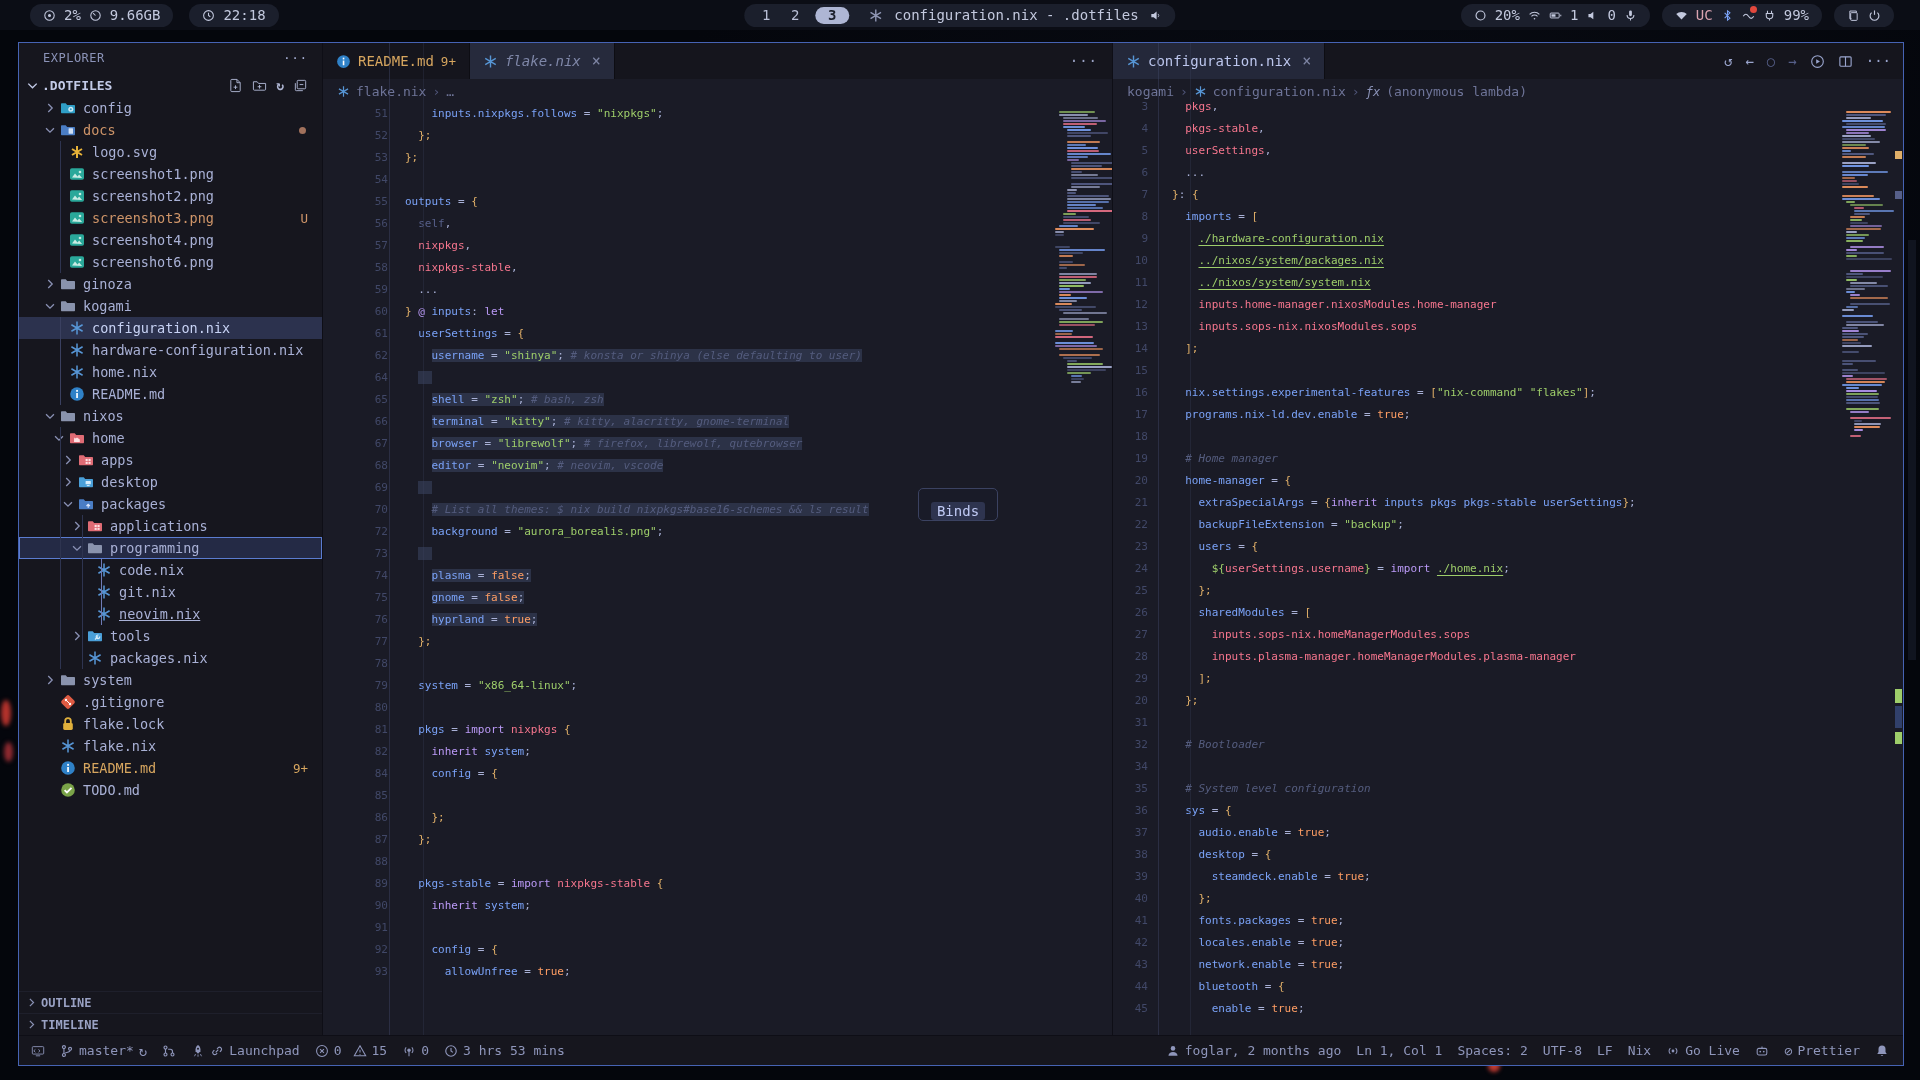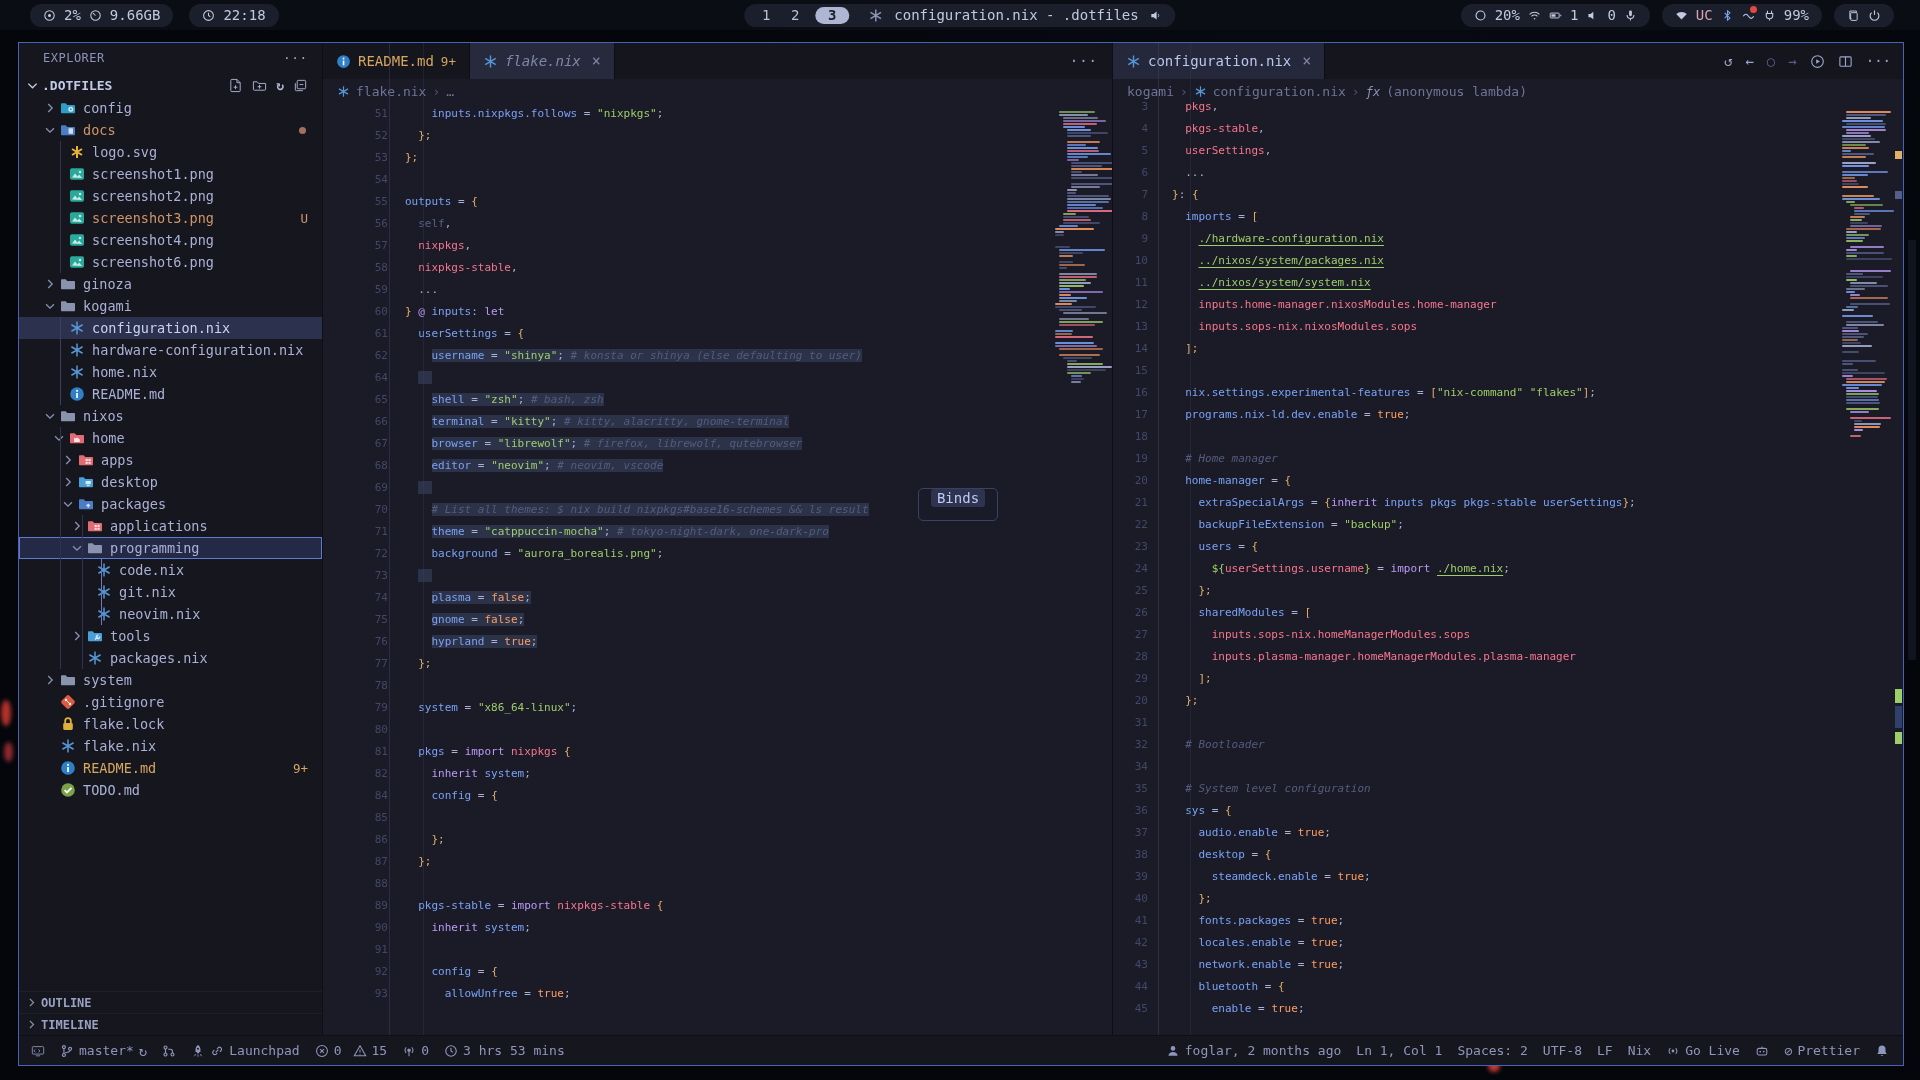--- a/index.html
+++ b/index.html
@@ -103,21 +103,21 @@
   .selw { background:rgba(110,130,190,0.22); }
   .vguide { position:absolute; top:0; bottom:0; width:1px;
     background:rgba(65,72,104,.45); }
   .vguide2 { background:rgba(65,72,104,.25); }
   .minimap { position:absolute; top:61px; bottom:0; width:64px; right:0;
     background:#1a1b26; padding-top:4px; }
   .mmbar { height:2px; margin-bottom:1px; border-radius:1px; }
   .ovmark { position:absolute; width:7px; right:1px; }
   #binds-tip { position:absolute; left:899px; top:445px; width:80px; height:33px;
     background: #191b28; border:1px solid #3b4261; border-radius:5px; display:flex;
-    align-items:flex-start; justify-content:center; z-index:40; }
+    align-items:flex-end; justify-content:center; z-index:40; }
   #binds-tip span { background:#2e344f; color:#c0caf5; font-size:14px;
     padding:1px 6px; border-radius:3px; }
 
   
   #statusbar { height:30px; background:#16161e; border-top:1px solid #0e0e16;
     display:flex; align-items:center; font-size:13px; color:#8f96bb; }
   #sb-left { display:flex; gap:15px; padding-left:12px; align-items:center; }
   #sb-right { margin-left:auto; display:flex; gap:15px; padding-right:14px;
     align-items:center; }
   .seg { display:flex; align-items:center; gap:5px; }
@@ -589,21 +589,21 @@
               <span class="tw"></span>
               <span class="fic" style="color: rgb(87, 150, 214);">
                 <svg viewBox="0 0 16 16">
                   <g stroke="currentColor" stroke-width="1.5" fill="none">
                     <path d="M8 1.5v13M2.4 4.75l11.2 6.5M13.6 4.75 2.4 11.25"></path>
                   </g>
                 </svg>
               </span>
               <span>git.nix</span>
             </div>
-            <div class="trow" style="padding-left: 60px;">
+            <div class="trow" style="padding-left: 60px; text-decoration: underline;">
               <span class="tw"></span>
               <span class="fic" style="color: rgb(87, 150, 214);">
                 <svg viewBox="0 0 16 16">
                   <g stroke="currentColor" stroke-width="1.5" fill="none">
                     <path d="M8 1.5v13M2.4 4.75l11.2 6.5M13.6 4.75 2.4 11.25"></path>
                   </g>
                 </svg>
               </span>
               <span>neovim.nix</span>
             </div>
@@ -778,21 +778,20 @@
               <div class="crow"><span class="gut">60</span><span class="ctext"><span class="c-y">}</span><span class="c-w"> </span><span class="c-k">@</span><span class="c-w"> </span><span class="c-b">inputs</span><span class="c-w">: </span><span class="c-k">let</span></span></div>
               <div class="crow"><span class="gut">61</span><span class="ctext">  <span class="c-b">userSettings</span><span class="c-w"> = </span><span class="c-y">{</span></span></div>
               <div class="crow"><span class="gut">62</span><span class="ctext">    <span class="selw"><span class="c-b">username</span><span class="c-w"> = </span><span class="c-s">"shinya"</span><span class="c-w">; </span><span class="c-c"># konsta or shinya (else defaulting to user)</span></span></span></div>
               <div class="crow"><span class="gut">64</span><span class="ctext">  <span class="selw">  </span></span></div>
               <div class="crow"><span class="gut">65</span><span class="ctext">    <span class="selw"><span class="c-b">shell</span><span class="c-w"> = </span><span class="c-s">"zsh"</span><span class="c-w">; </span><span class="c-c"># bash, zsh</span></span></span></div>
               <div class="crow"><span class="gut">66</span><span class="ctext">    <span class="selw"><span class="c-b">terminal</span><span class="c-w"> = </span><span class="c-s">"kitty"</span><span class="c-w">; </span><span class="c-c"># kitty, alacritty, gnome-terminal</span></span></span></div>
               <div class="crow"><span class="gut">67</span><span class="ctext">    <span class="selw"><span class="c-b">browser</span><span class="c-w"> = </span><span class="c-s">"librewolf"</span><span class="c-w">; </span><span class="c-c"># firefox, librewolf, qutebrowser</span></span></span></div>
               <div class="crow"><span class="gut">68</span><span class="ctext">    <span class="selw"><span class="c-b">editor</span><span class="c-w"> = </span><span class="c-s">"neovim"</span><span class="c-w">; </span><span class="c-c"># neovim, vscode</span></span></span></div>
               <div class="crow"><span class="gut">69</span><span class="ctext">  <span class="selw">  </span></span></div>
               <div class="crow"><span class="gut">70</span><span class="ctext">    <span class="selw"><span class="c-c"># List all themes: $ nix build nixpkgs#base16-schemes &amp;&amp; ls result</span></span></span></div>
-              <div class="crow"><span class="gut">71</span><span class="ctext">    <span class="selw"><span class="c-b">theme</span><span class="c-w"> = </span><span class="c-s">"catppuccin-mocha"</span><span class="c-w">; </span><span class="c-c"># tokyo-night-dark, one-dark-pro</span></span></span></div>
               <div class="crow"><span class="gut">72</span><span class="ctext">    <span class="c-b">background</span><span class="c-w"> = </span><span class="c-s">"aurora_borealis.png"</span><span class="c-w">;</span></span></div>
               <div class="crow"><span class="gut">73</span><span class="ctext">  <span class="selw">  </span></span></div>
               <div class="crow"><span class="gut">74</span><span class="ctext">    <span class="selw"><span class="c-b">plasma</span><span class="c-w"> = </span><span class="c-o">false</span><span class="c-w">;</span></span></span></div>
               <div class="crow"><span class="gut">75</span><span class="ctext">    <span class="selw"><span class="c-b">gnome</span><span class="c-w"> = </span><span class="c-o">false</span><span class="c-w">;</span></span></span></div>
               <div class="crow"><span class="gut">76</span><span class="ctext">    <span class="selw"><span class="c-b">hyprland</span><span class="c-w"> = </span><span class="c-o">true</span><span class="c-w">;</span></span></span></div>
               <div class="crow"><span class="gut">77</span><span class="ctext">  <span class="c-y">};</span></span></div>
               <div class="crow"><span class="gut">78</span><span class="ctext"></span></div>
               <div class="crow"><span class="gut">79</span><span class="ctext">  <span class="c-b">system</span><span class="c-w"> = </span><span class="c-s">"x86_64-linux"</span><span class="c-w">;</span></span></div>
               <div class="crow"><span class="gut">80</span><span class="ctext"></span></div>
               <div class="crow"><span class="gut">81</span><span class="ctext">  <span class="c-b">pkgs</span><span class="c-w"> = </span><span class="c-k">import</span><span class="c-w"> </span><span class="c-p">nixpkgs</span><span class="c-w"> </span><span class="c-y">{</span></span></div>

